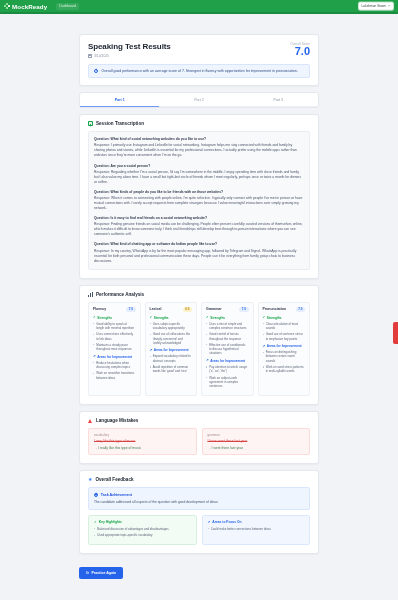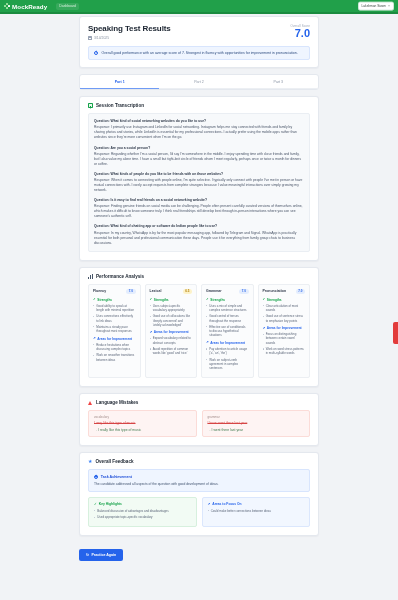--- a/index.html
+++ b/index.html
@@ -33,21 +33,21 @@
   .nav-right { position: absolute; right: 4px; top: 50%; transform: translateY(-50%); }
   .user-chip {
     display: flex; align-items: center; gap: 2px;
     background: #ffffff; border: 0.4px solid #cfe8d8; border-radius: 2px;
     padding: 1.4px 3px; font-size: 3.2px; color: #3a4a42; white-space: nowrap;
   }
   .caret { width: 0; height: 0; border-left: 1.4px solid transparent; border-right: 1.4px solid transparent; border-top: 1.8px solid #7a8a80; }
   .nav-accent { height: 1.5px; background: #1b8b3f; }
 
   
-  .page { padding: 2px 0 0 0; height: 588px; overflow: hidden; }
+  .page { padding: 20px 0 0 0; height: 588px; overflow: hidden; }
   .center-col { width: 240px; margin: 0 auto; }
   .card {
     background: #ffffff; border: 0.5px solid #e4e8ee; border-radius: 3px;
     margin-bottom: 6px; box-shadow: 0 0.5px 1.2px rgba(16,24,40,.04);
   }
 
   
   .hdr { padding: 7px 8px 7px 8px; }
   .hdr-top { display: flex; justify-content: space-between; align-items: flex-start; }
   .hdr-title { font-size: 8px; font-weight: bold; color: #1b2430; letter-spacing: -.1px; }

